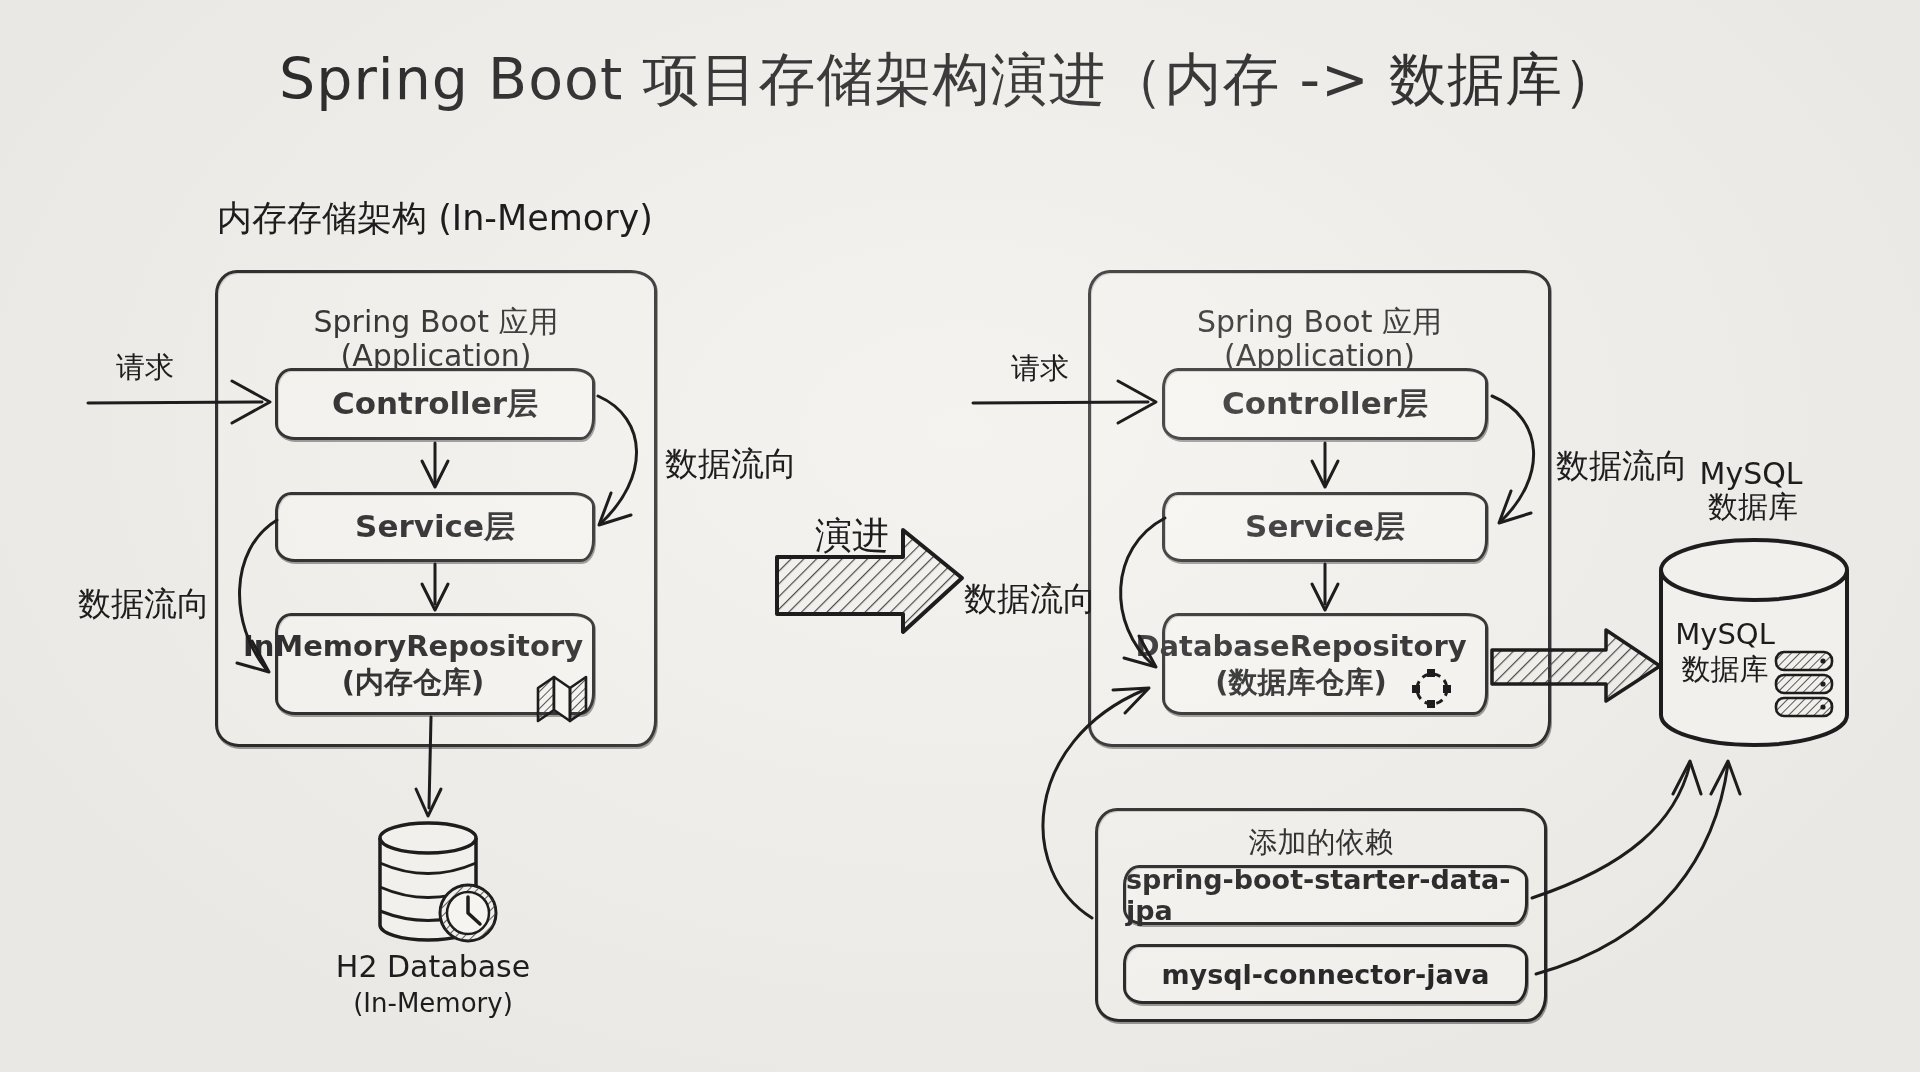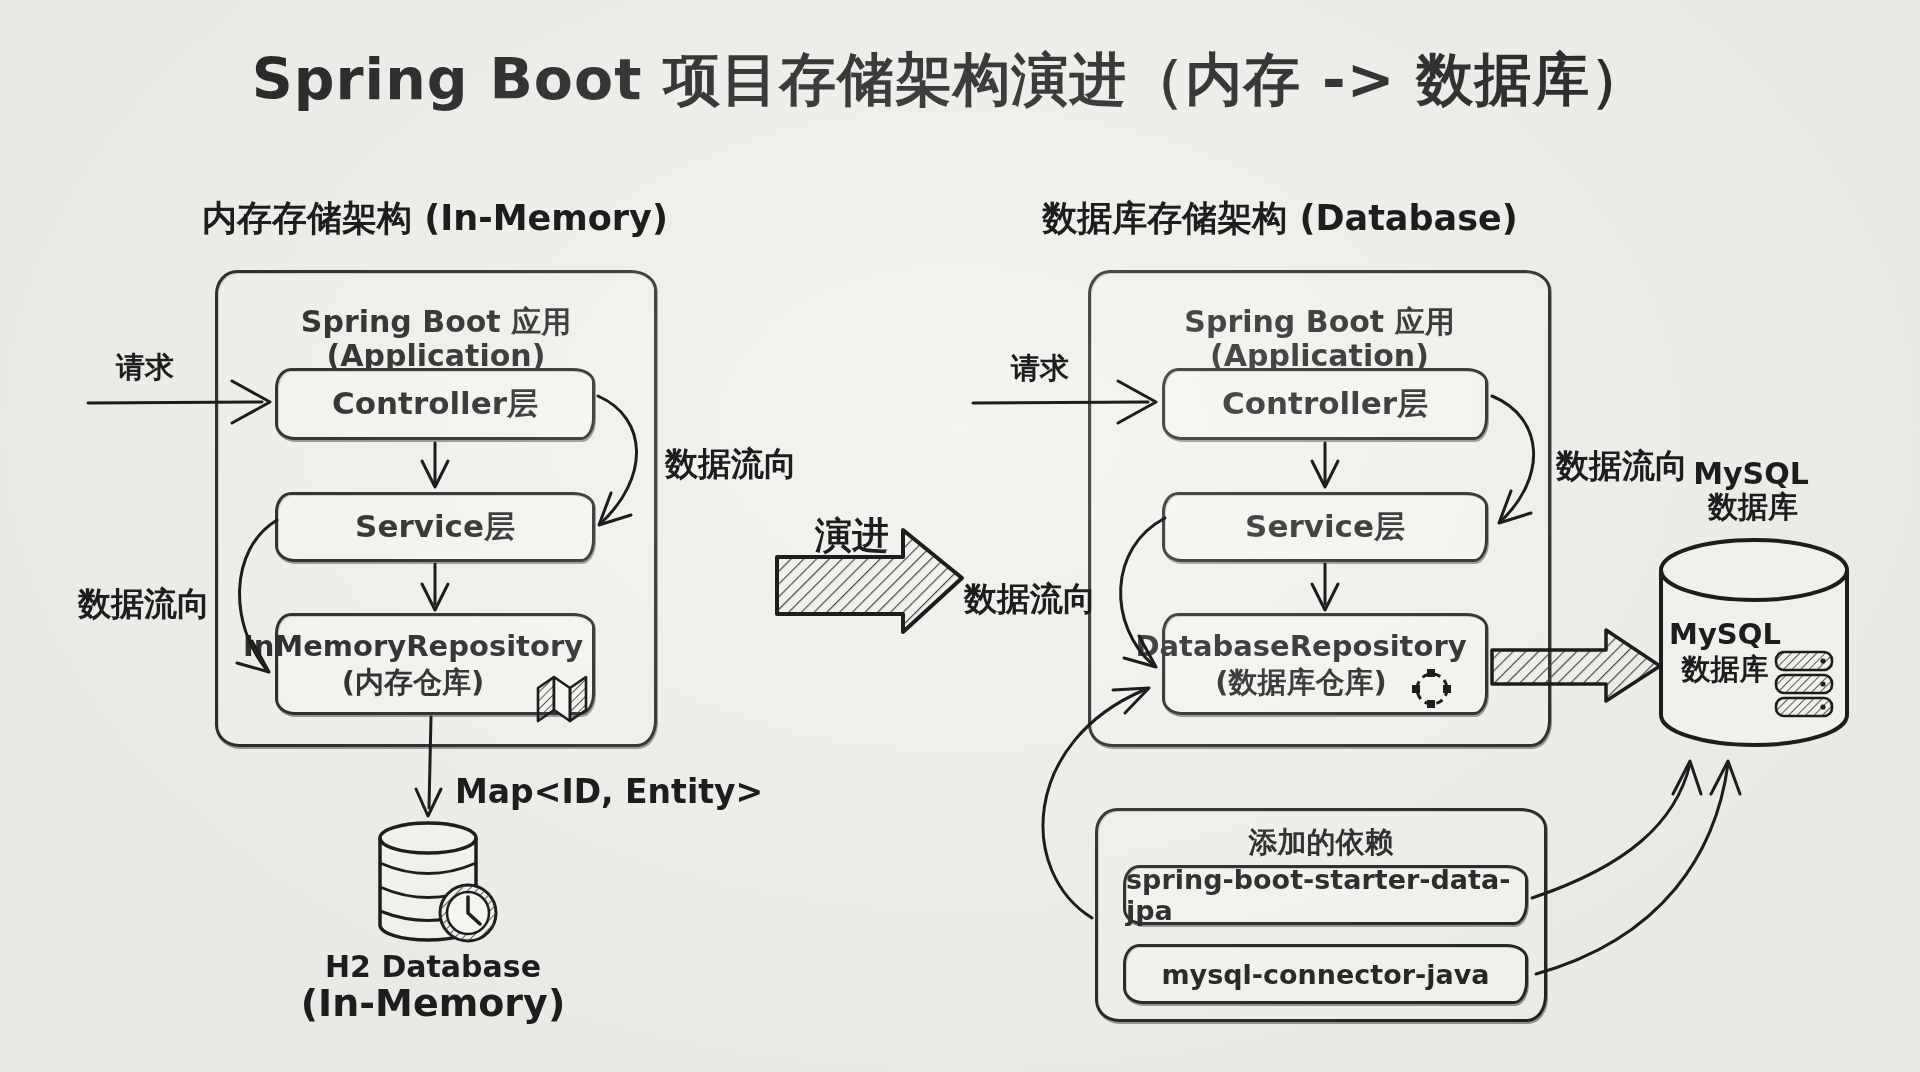--- a/index.html
+++ b/index.html
@@ -6,21 +6,21 @@
   .stage{
     position:relative;width:1920px;height:1072px;overflow:hidden;
     background:#f1efeb;
     font-family:"DejaVu Sans", sans-serif;
     color:#1d1d1d;
   }
   .stage::after{ 
     content:"";position:absolute;inset:0;pointer-events:none;
     background:radial-gradient(ellipse at 50% 40%, rgba(255,255,255,.25), rgba(0,0,0,.03) 85%);
   }
-  .hand{position:absolute;font-weight:700;color:#1d1d1d;white-space:nowrap;}
+  .hand{position:absolute;font-weight:400;color:#1d1d1d;white-space:nowrap;}
   .center{transform:translate(-50%,-50%);text-align:center;}
   .sketch-box{
     position:absolute;border:3px solid #1d1d1d;background:#f4f2ee;
     border-radius:16px 22px 14px 20px / 20px 14px 22px 16px;
     box-shadow:1px 2px 0 0 rgba(29,29,29,.45), inset 1px 1px 0 0 rgba(29,29,29,.18);
     box-sizing:border-box;
   }
   .outer-box{background:#f3f1ec;border-radius:22px 26px 20px 24px / 24px 20px 26px 22px;}
   .inner-box{background:#f7f5f1;display:flex;align-items:center;justify-content:center;}
   .box-label{font-weight:700;font-size:31px;}
@@ -33,21 +33,20 @@
   .dep-item{position:absolute;left:25px;width:405px;height:60px;}
   .dep-item .box-label{font-size:27px;}
 </style>
 </head>
 <body>
 
 <div class="stage">
 
   <div class="hand title center" style="left:950px;top:80px;">Spring Boot 项目存储架构演进（内存 -&gt; 数据库）</div>
   <div class="hand heading center txt-layer" style="left:435px;top:218px;">内存存储架构 (In-Memory)</div>
-  <div class="hand heading center txt-layer" style="left:1280px;top:218px;">数据库存储架构 (Database)</div>
 
   <div class="sketch-box outer-box" style="left:215px;top:270px;width:442px;height:477px;">
     <div class="hand center" style="position:absolute;left:50%;top:32px;transform:translateX(-50%);text-align:center;font-size:30px;line-height:34px;">
       <div>Spring Boot 应用</div>
       <div>(Application)</div>
     </div>
   </div>
   <div class="sketch-box inner-box" style="left:275px;top:368px;width:320px;height:72px;">
     <span class="box-label">Controller层</span>
   </div>
@@ -217,23 +216,22 @@
     </g>
 
     <polygon points="777,557 903,557 903,530 962,578 903,632 903,614 777,614" fill="url(#hatch)" stroke="#1d1d1d" stroke-width="4" stroke-linejoin="round"></polygon>
 
     <polygon points="1492,650 1606,650 1606,630 1660,666 1606,701 1606,684 1492,684" fill="url(#hatch)" stroke="#1d1d1d" stroke-width="3.5" stroke-linejoin="round"></polygon>
   </svg>
 
   <div class="hand small-label center txt-layer" style="left:145px;top:368px;font-size:29px;">请求</div>
   <div class="hand small-label txt-layer" style="left:665px;top:442px;">数据流向</div>
   <div class="hand small-label center txt-layer" style="left:144px;top:604px;">数据流向</div>
-  <div class="hand small-label txt-layer" style="left:455px;top:772px;">Map&lt;ID, Entity&gt;</div>
   <div class="hand center txt-layer" style="left:433px;top:966px;font-size:30px;text-align:right;">H2 Database</div>
-  <div class="hand center txt-layer" style="left:433px;top:1003px;font-size:38px;">(In-Memory)</div>
+  <div class="hand center txt-layer" style="left:433px;top:1003px;font-size:26px;">(In-Memory)</div>
 
   <div class="hand center txt-layer" style="left:852px;top:536px;font-size:37px;">演进</div>
 
   <div class="hand small-label center txt-layer" style="left:1040px;top:369px;font-size:29px;">请求</div>
   <div class="hand small-label txt-layer" style="left:1556px;top:444px;">数据流向</div>
   <div class="hand small-label center txt-layer" style="left:1030px;top:599px;">数据流向</div>
 
   <div class="hand center txt-layer" style="left:1751px;top:473px;font-size:30px;">MySQL</div>
   <div class="hand center txt-layer" style="left:1753px;top:507px;font-size:30px;">数据库</div>
   <div class="hand center txt-layer" style="left:1725px;top:634px;font-size:29px;">MySQL</div>

